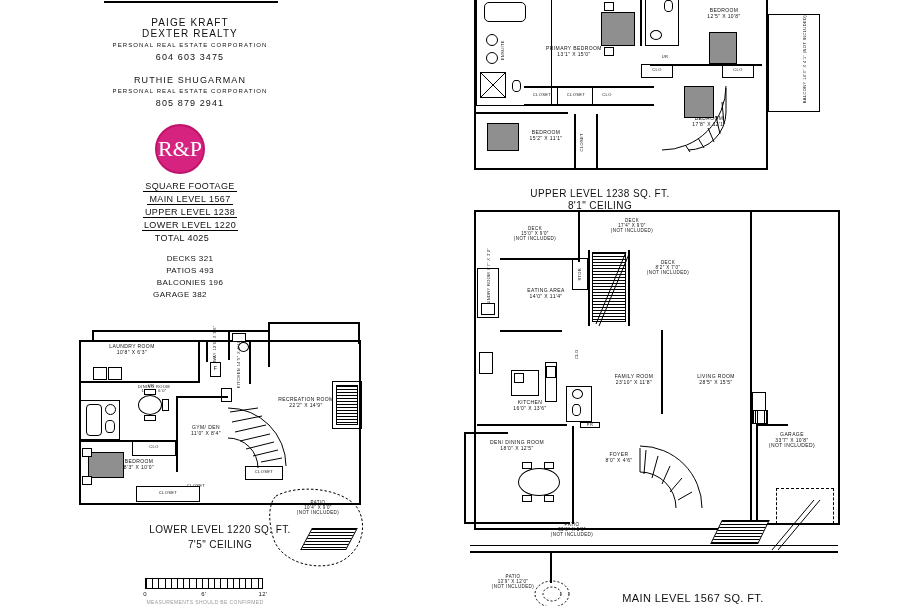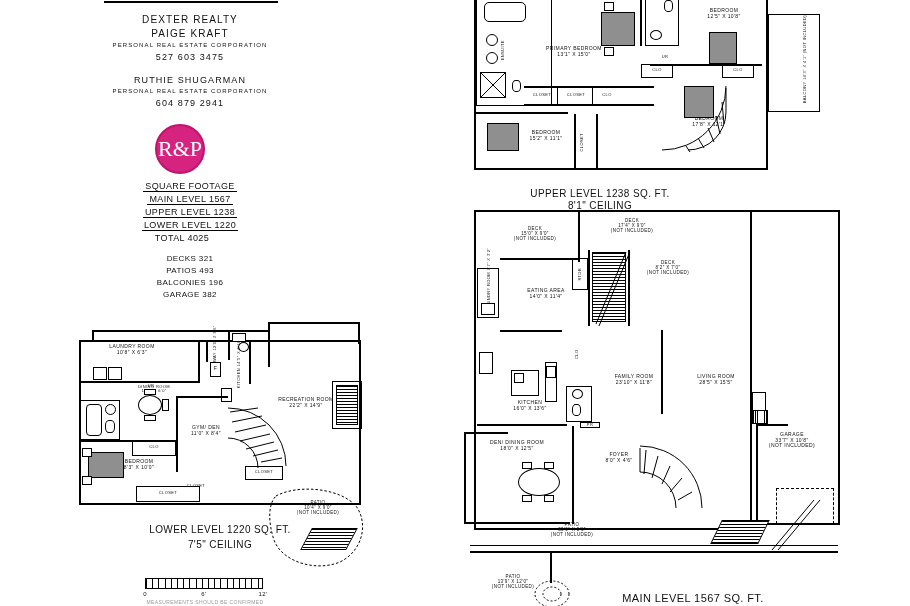--- a/index.html
+++ b/index.html
@@ -46,48 +46,48 @@
     background:repeating-linear-gradient(90deg,#000 0 1px,#fff 1px 6.2px);}
   svg{position:absolute;overflow:visible;}
   .dr{fill:none;stroke:#000;stroke-width:1;}
 </style>
 </head>
 <body>
 
 <div class="topbar" style="left:104px;top:1px;width:174px;height:2px;"></div>
 
 <div class="hdr" style="top:14px;">
+  <div class="t10" style="margin-top:3px;">PAIGE KRAFT</div>
   <div class="t10" style="margin-top:0;">DEXTER REALTY</div>
-  <div class="t10" style="margin-top:3px;">PAIGE KRAFT</div>
   <div class="t6" style="margin-top:3px;">PERSONAL REAL ESTATE CORPORATION</div>
-  <div class="t9" style="margin-top:4px;">527 603 3475</div>
+  <div class="t9" style="margin-top:4px;">604 603 3475</div>
   <div class="t9" style="margin-top:13px;">RUTHIE SHUGARMAN</div>
   <div class="t6" style="margin-top:3px;">PERSONAL REAL ESTATE CORPORATION</div>
-  <div class="t9" style="margin-top:4px;">604 879 2941</div>
+  <div class="t9" style="margin-top:4px;">805 879 2941</div>
 </div>
 
 <div class="logo" style="left:155px;top:124px;width:46px;height:46px;">
   <span>R&amp;P</span>
 </div>
 
 <div class="lbl t9" style="left:90px;top:181px;width:200px;">
   <span class="rule">SQUARE FOOTAGE</span>
 </div>
 <div class="lbl t9" style="left:90px;top:194px;width:200px;">
   <span class="rule">MAIN LEVEL 1567</span></div>
 <div class="lbl t9" style="left:90px;top:207px;width:200px;">
   <span class="rule">UPPER LEVEL 1238</span></div>
 <div class="lbl t9" style="left:90px;top:220px;width:200px;">
   <span class="rule">LOWER LEVEL 1220</span></div>
 <div class="lbl t9" style="left:82px;top:233px;width:200px;">TOTAL 4025</div>
 
 <div class="lbl t8" style="left:90px;top:255px;width:200px;">DECKS 321</div>
 <div class="lbl t8" style="left:90px;top:267px;width:200px;">PATIOS 493</div>
 <div class="lbl t8" style="left:90px;top:279px;width:200px;">BALCONIES 196</div>
-<div class="lbl t8" style="left:90px;top:291px;width:200px;">GARAGE 382</div>
+<div class="lbl t8" style="left:80px;top:291px;width:200px;">GARAGE 382</div>
 
 <div class="plan" style="left:0;top:0;">
 
   <div class="ow" style="left:79px;top:340px;width:282px;height:165px;"></div>
   <div class="w" style="left:92px;top:330px;width:178px;height:2px;"></div>
   <div class="w" style="left:92px;top:330px;width:2px;height:12px;"></div>
   <div class="w" style="left:268px;top:322px;width:2px;height:20px;"></div>
   <div class="w" style="left:268px;top:322px;width:92px;height:2px;"></div>
   <div class="w" style="left:358px;top:322px;width:2px;height:22px;"></div>
 

